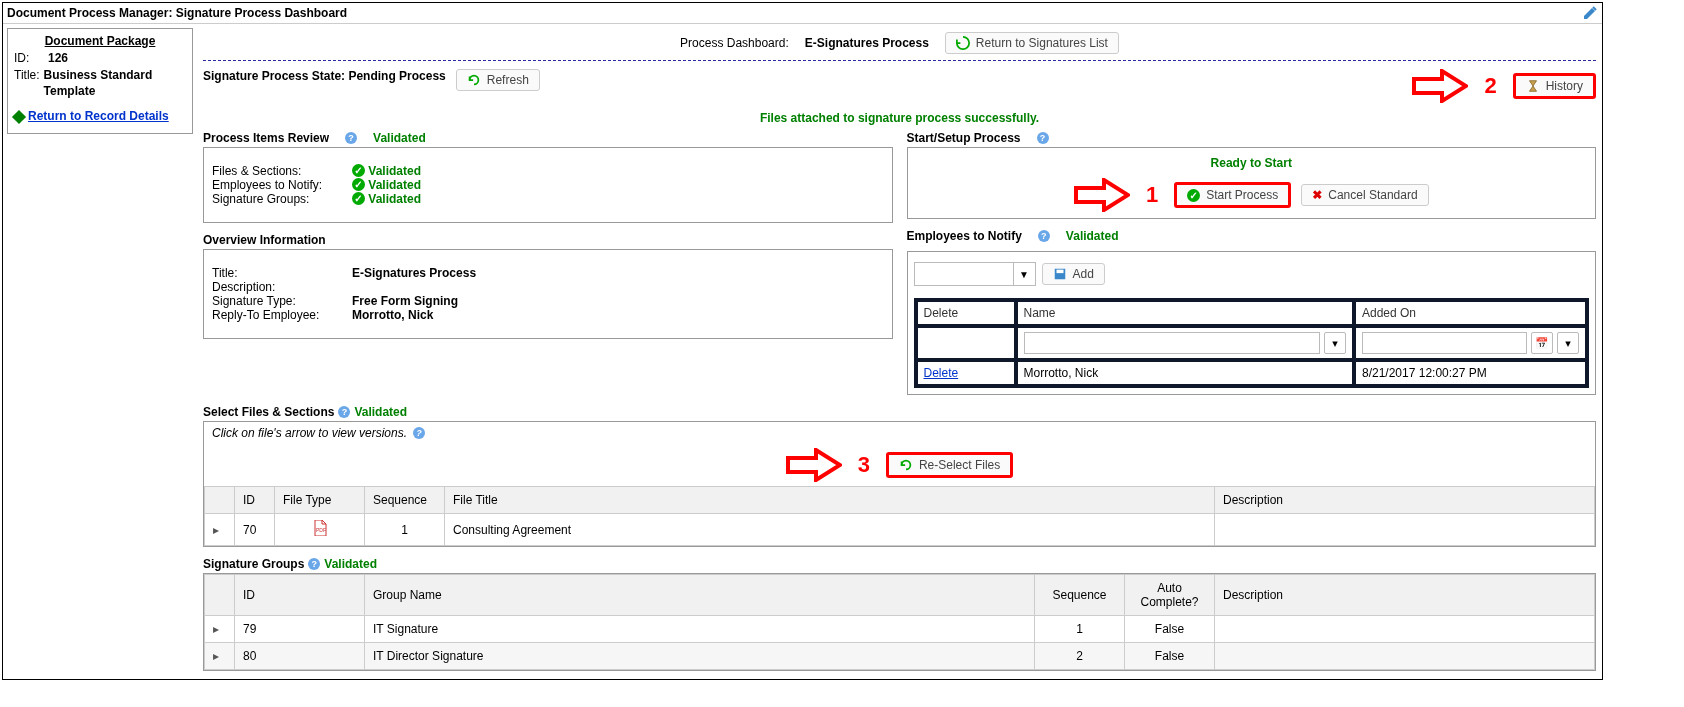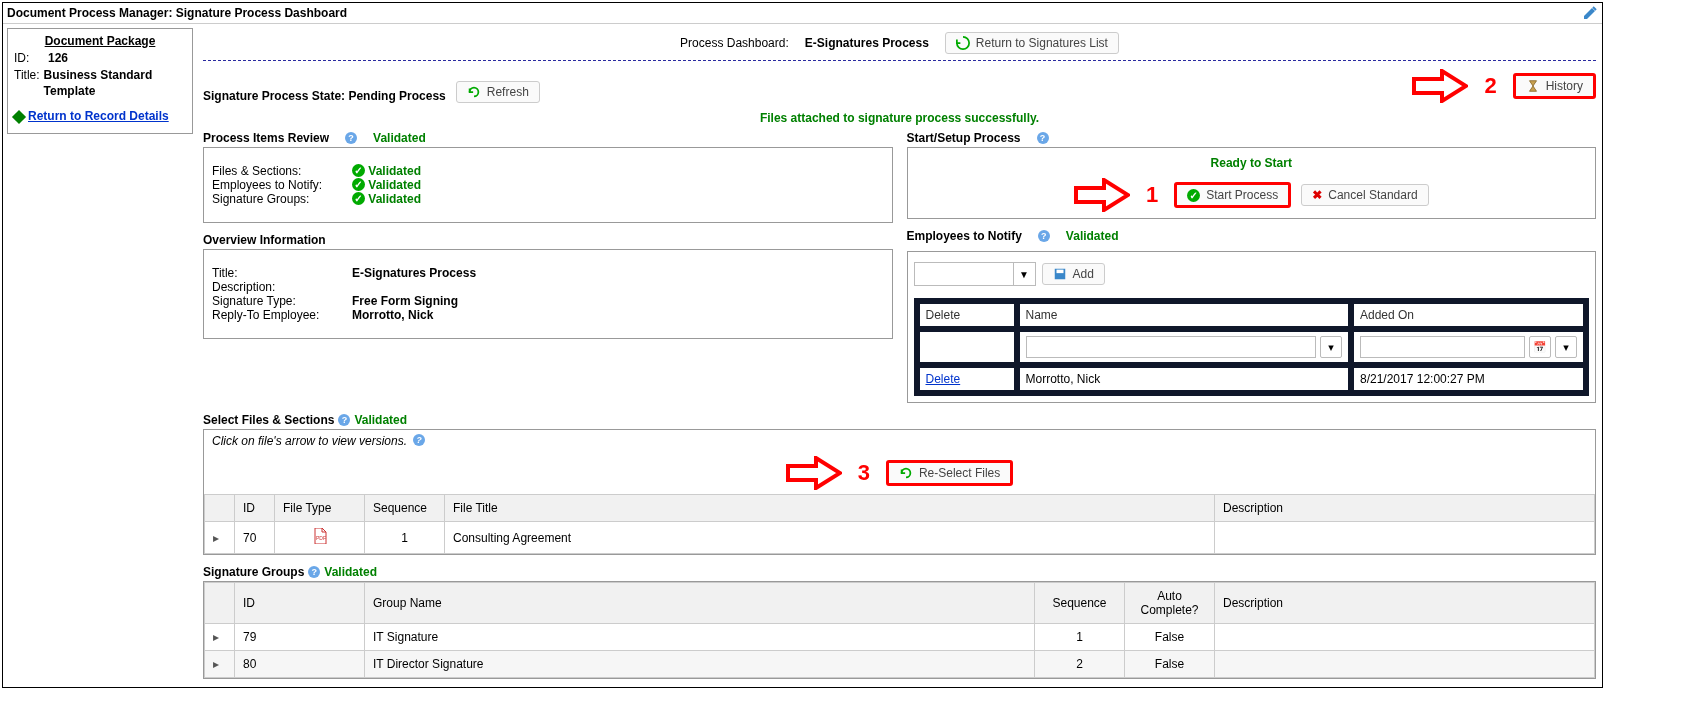--- a/index.html
+++ b/index.html
@@ -13,21 +13,21 @@
   .leftcol .kv { display:flex; }
   .leftcol .kv .k { width:34px; }
   .leftcol .kv .v { font-weight:bold; }
   .return-link { color:#0033cc; text-decoration:underline; font-weight:bold; display:flex; align-items:center; gap:4px; margin-top:8px;}
   .diamond { width:10px; height:10px; background:#008000; transform:rotate(45deg); display:inline-block; }
   .rightcol { flex:1; padding:4px 6px 8px 6px; }
   .dashline { border-top:1px dashed #2a2aa0; margin:4px 0; }
   .toprow { text-align:center; padding:4px 0 2px 0; display:flex; justify-content:center; align-items:center; gap:16px;}
   .btn { display:inline-flex; align-items:center; gap:6px; background:#fafafa; border:1px solid #ccc; border-radius:3px; padding:3px 10px; font-size:12px; color:#444; cursor:pointer; }
   .btn .ic { width:14px; height:14px; }
-  .staterow { display:flex; align-items:flex-end; gap:10px; padding:4px 0; }
+  .staterow { display:flex; align-items:flex-start; gap:10px; padding:4px 0; }
   .staterow .lbl { font-weight:bold; }
   .history-wrap { margin-left:auto; display:flex; align-items:center; gap:10px; }
   .history-btn { border:3px solid #f00; }
   .redarrow { width:56px; height:34px; }
   .rednum { color:#f00; font-weight:bold; font-size:22px; display:inline-block; margin:0 6px; }
   .successmsg { text-align:center; color:#008000; font-weight:bold; padding:4px 0; }
   .twocol { display:flex; gap:14px; align-items:flex-start; }
   .pane { flex:1; }
   .pane-hdr { font-weight:bold; padding:2px 0 2px 0; display:flex; align-items:center; gap:16px; }
   .validated { color:#008000; font-weight:bold; }
@@ -40,30 +40,30 @@
   .startbox { border:1px solid #999; padding:6px; }
   .ready { text-align:center; color:#008000; font-weight:bold; padding:2px 0 8px 0; }
   .startrow { display:flex; justify-content:center; align-items:center; gap:10px; }
   .startrow .btn-start { border:3px solid #f00; }
   .empbox { border:1px solid #999; padding:6px; margin-top:6px; }
   .addrow { display:flex; align-items:center; gap:6px; padding:4px 0 12px 0; }
   .combo { display:flex; }
   .combo input { width:100px; height:24px; border:1px solid #bbb; padding:2px 4px; font-size:12px; }
   .combo .dd { width:22px; height:24px; border:1px solid #bbb; border-left:none; display:flex; align-items:center; justify-content:center; font-size:10px; cursor:pointer; }
   table.grid { width:100%; border-collapse:collapse; }
-  table.grid th, table.grid td { border:6px solid #0f172a; padding:4px 6px; text-align:left; font-weight:normal; font-size:12px; vertical-align:middle;}
+  table.grid th, table.grid td { border:4px solid #0f172a; padding:4px 6px; text-align:left; font-weight:normal; font-size:12px; vertical-align:middle;}
   table.grid thead th { background:#fff; color:#333; font-weight:normal; }
   .filterrow td { background:#fff; }
   .filterin { width:100%; display:flex; align-items:center; gap:4px; }
   .filterin input { flex:1; height:22px; border:1px solid #bbb; padding:2px 4px; font-size:12px; }
   .filterbtn { width:22px; height:22px; border:1px solid #bbb; border-radius:2px; display:flex; align-items:center; justify-content:center; font-size:11px; cursor:pointer;}
   a.del { color:#0033cc; text-decoration:underline; }
   .sechdr { font-weight:bold; padding:10px 0 2px 0; display:flex; align-items:center; gap:4px; }
   .filespanel { border:1px solid #999; }
-  .filespanel .hint { font-style:italic; padding:4px 8px; display:flex; align-items:flex-start; gap:6px;}
+  .filespanel .hint { font-style:italic; padding:4px 8px; display:flex; align-items:center; gap:6px;}
   .reselrow { display:flex; justify-content:center; align-items:center; gap:10px; padding:4px 0; }
   .reselrow .btn-resel { border:3px solid #f00; }
   table.files { width:100%; border-collapse:collapse; }
   table.files th, table.files td { border:1px solid #ccc; padding:6px 8px; font-size:12px; text-align:left; font-weight:normal;}
   table.files thead th { background:#f1f1f1; }
   .expander { width:26px; text-align:center; cursor:pointer; color:#555;}
   .pdf-ic { width:14px; height:16px; display:inline-block; }
   .center { text-align:center !important; }
   .sgpanel { border:1px solid #999; }
   table.sg { width:100%; border-collapse:collapse; }

